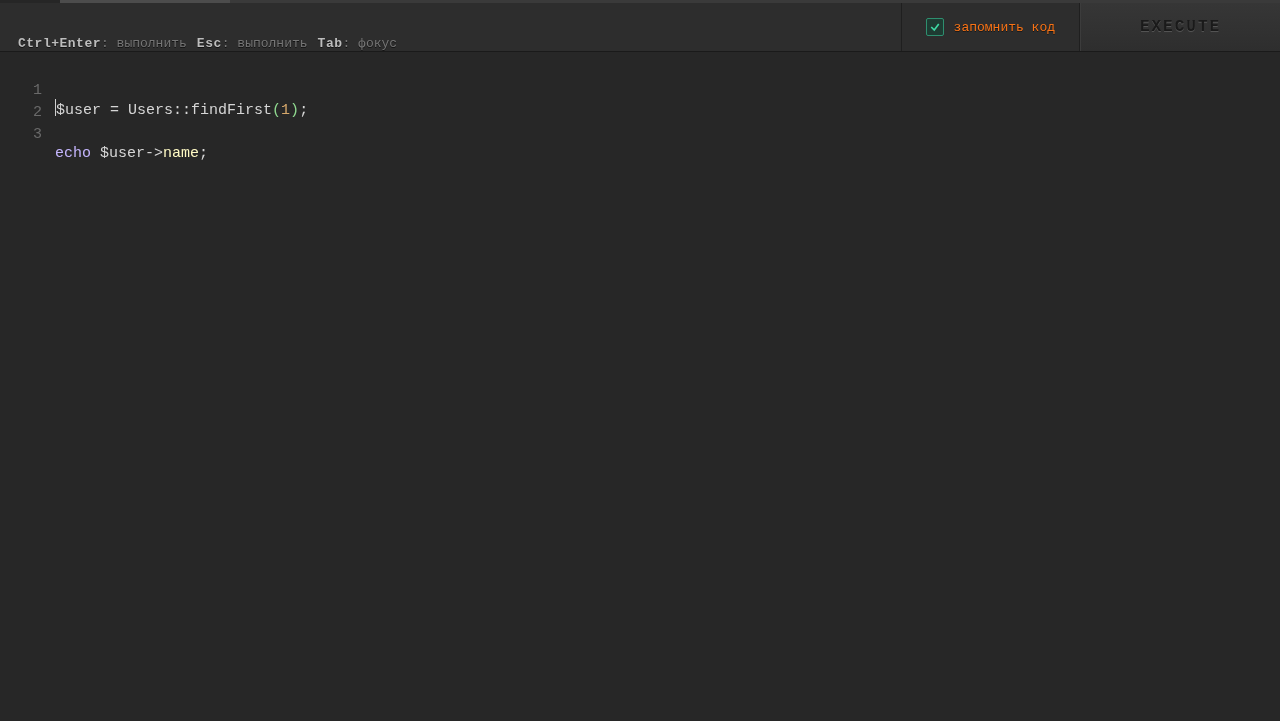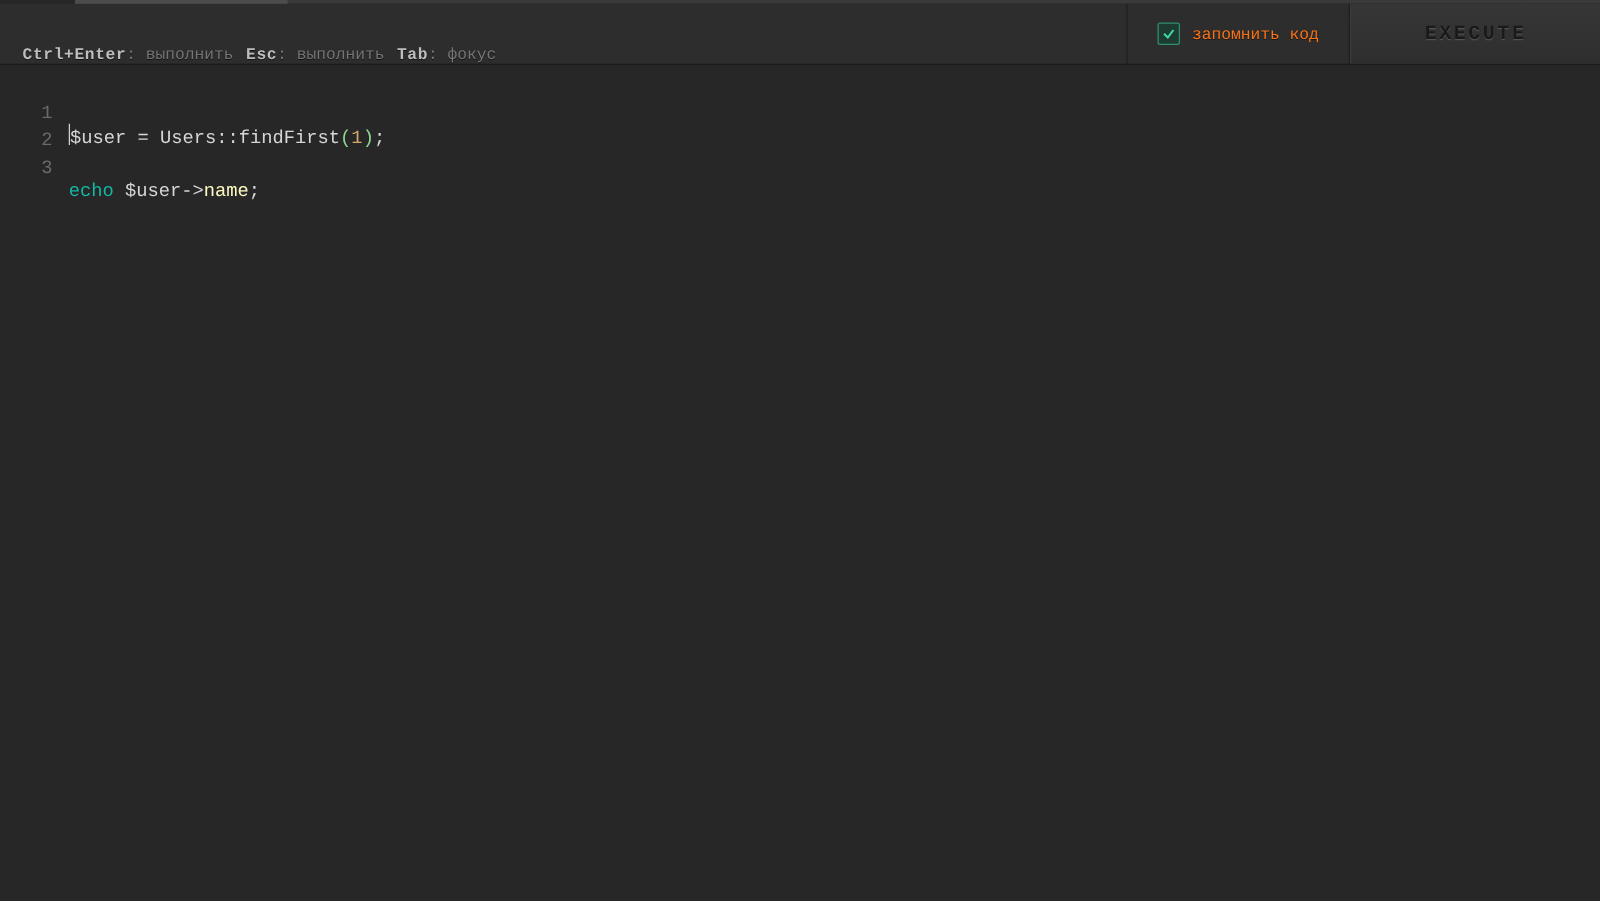--- a/index.html
+++ b/index.html
@@ -120,21 +120,21 @@
   .ln { height: 22px; padding-right: 6px; }
 
   
   .tok-var    { color: #d6d6d6; }
   .tok-op     { color: #d6d6d6; }
   .tok-class  { color: #d6d6d6; }
   .tok-func   { color: #d6d6d6; }
   .tok-paren  { color: #8fd88f; }
   .tok-num    { color: #d6a86b; }
   .tok-punc   { color: #d6d6d6; }
-  .tok-kw     { color: #14b8a6; }
+  .tok-kw     { color: #c4b5fd; }
   .tok-name   { color: #fef9c3; }
 
   .cursor {
     display: inline-block;
     width: 1px;
     height: 17px;
     background: #cfcfcf;
     vertical-align: -2px;
   }
 </style>

